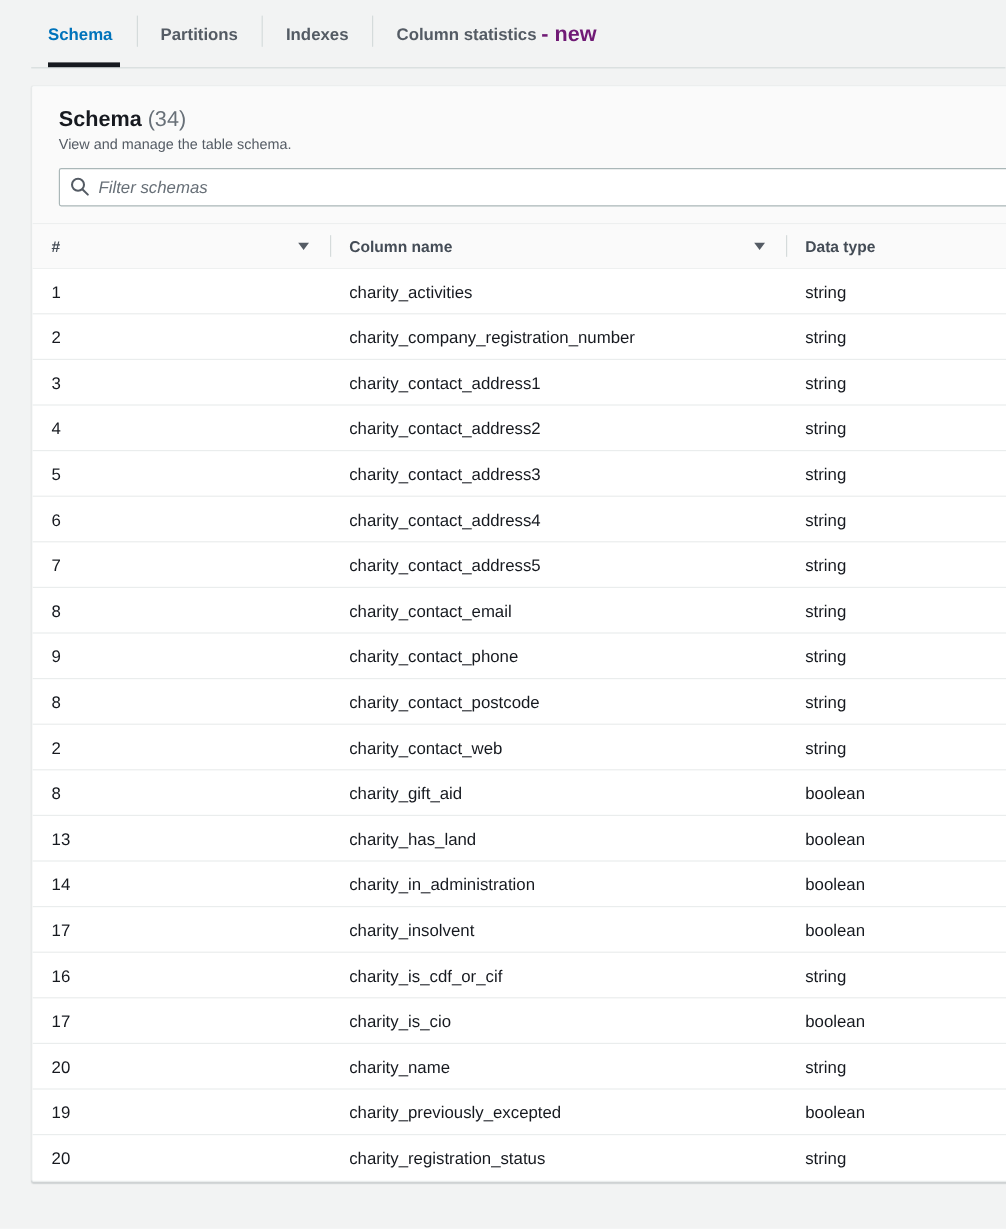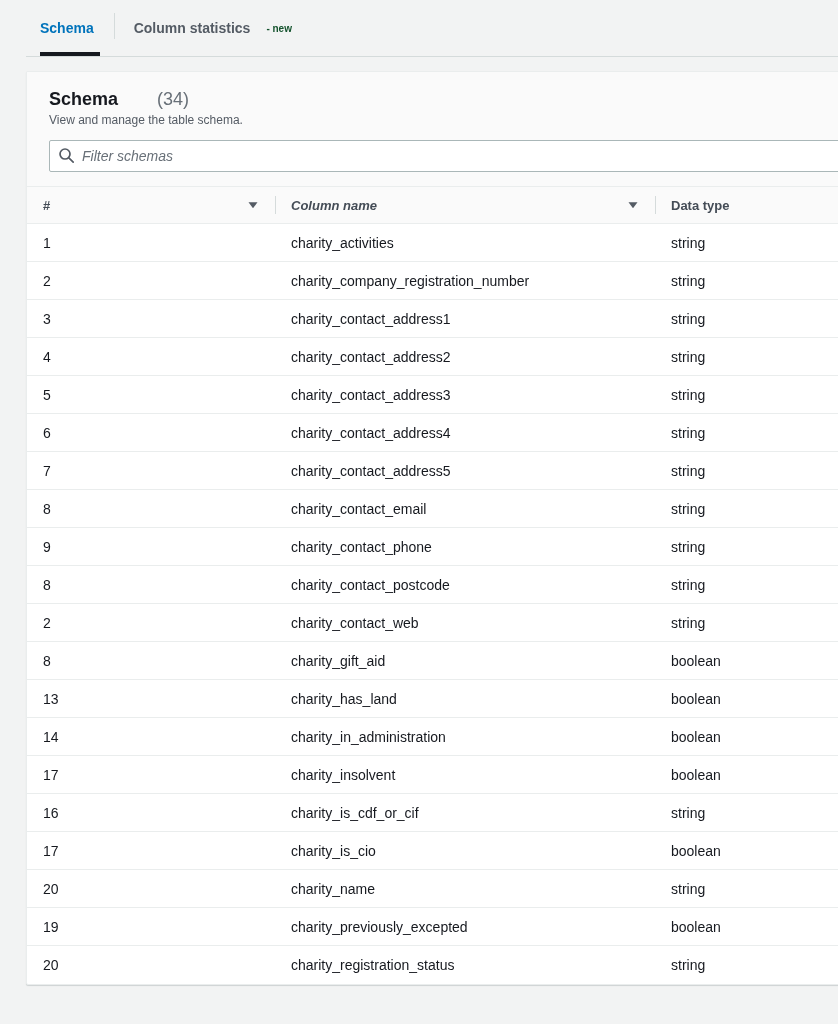--- a/index.html
+++ b/index.html
@@ -66,24 +66,24 @@
     content: "";
     position: absolute;
     left: 14px;
     right: 14px;
     bottom: 0;
     height: 4px;
     background: #16191f;
     z-index: 2;
   }
   .tab-new {
-    margin-left: 16px;
-    color: #14532d;
+    margin-left: 4px;
+    color: #701a75;
     font-weight: bold;
-    font-size: 10px;
+    font-size: 18px;
   }
 
   
   .card {
     position: absolute;
     left: 26px;
     top: 71px;
     width: 1100px;       
     background: #ffffff;
     border: 1px solid #eaeded;
@@ -100,21 +100,20 @@
   .card-title {
     font-size: 18px;
     font-weight: bold;
     color: #16191f;
     margin: 0 0 2px 0;
     line-height: 22px;
   }
   .card-title .count {
     font-weight: normal;
     color: #687078;
-    margin-left: 34px;
   }
   .card-sub {
     font-size: 12px;
     color: #545b64;
     margin: 0 0 12px 0;
     line-height: 16px;
   }
 
   
   .filter-wrap {
@@ -161,21 +160,21 @@
     font-weight: bold;
     color: #444c56;
     text-align: left;
     padding: 0 16px;
     border-bottom: 1px solid #eaeded;
     position: relative;
     box-sizing: border-box;
     white-space: nowrap;
   }
   th.col-num   { width: 248px; }
-  th.col-name  { width: 380px; font-style: italic; }
+  th.col-name  { width: 380px; }
   th.col-type  { width: 472px; }
 
   .th-inner {
     display: flex;
     align-items: center;
     justify-content: space-between;
     height: 36px;
   }
   .sort-icon {
     width: 12px;
@@ -206,20 +205,26 @@
   table.schema tbody tr:last-child td {
     border-bottom: none;
   }
 </style>
 </head>
 <body>
 
 <div class="tabbar">
   <div class="tab active">
     <span>Schema</span>
+  </div>
+  <div class="tab">
+    <span>Partitions</span>
+  </div>
+  <div class="tab">
+    <span>Indexes</span>
   </div>
   <div class="tab">
     <span>Column statistics</span>
     <span class="tab-new">- new</span>
   </div>
 </div>
 
 <div class="card">
 
   <div class="card-header">

